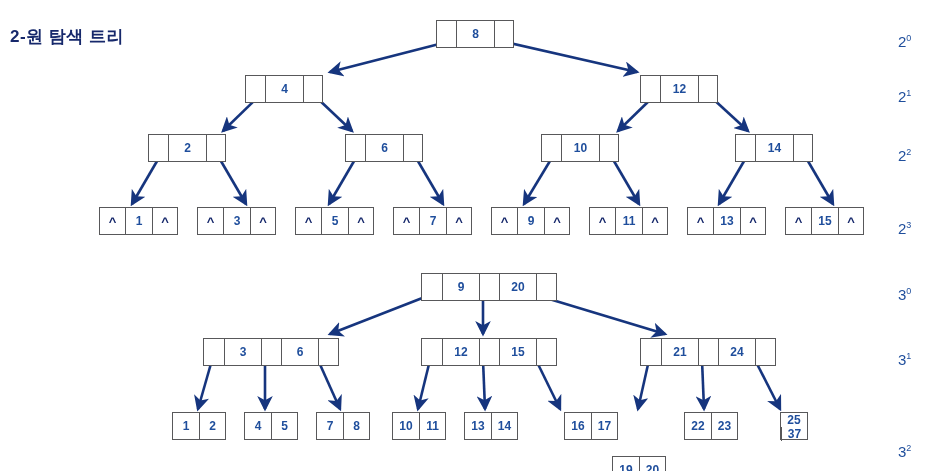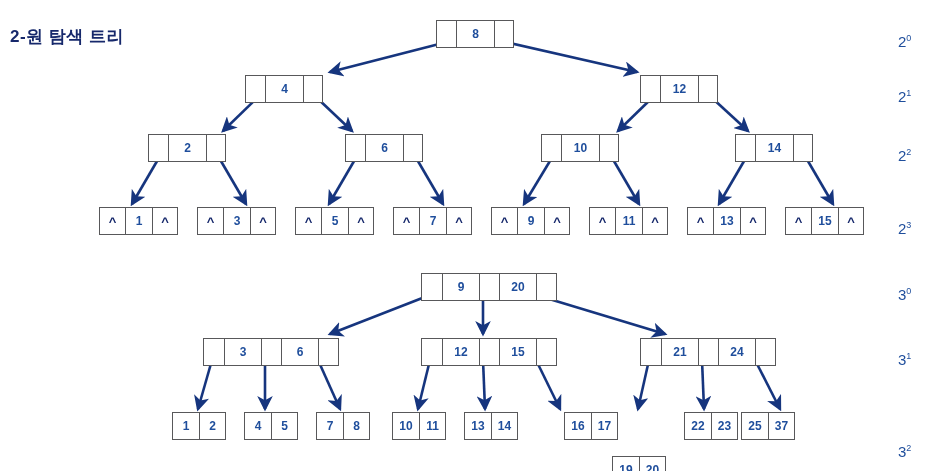--- a/index.html
+++ b/index.html
@@ -219,21 +219,21 @@
         <div class="cell k2">17</div>
       </div>
       <div class="node" style="left: 612px; top: 412px; margin-top: 44px;">
         <div class="cell k2">19</div>
         <div class="cell k2">20</div>
       </div>
       <div class="node" style="left: 684px; top: 412px;">
         <div class="cell k2">22</div>
         <div class="cell k2">23</div>
       </div>
-      <div class="node" style="left: 741px; top: 412px;">
+      <div class="node" style="left: 780px; top: 412px; flex-direction: column;">
         <div class="cell k2">25</div>
         <div class="cell k2">37</div>
       </div>
     </div>
   <div id="label-layer">
       <div class="level-label" style="left: 898px; top: 33px;">2<sup>0</sup></div>
       <div class="level-label" style="left: 898px; top: 88px;">2<sup>1</sup></div>
       <div class="level-label" style="left: 898px; top: 147px;">2<sup>2</sup></div>
       <div class="level-label" style="left: 898px; top: 220px;">2<sup>3</sup></div>
       <div class="level-label" style="left: 898px; top: 286px;">3<sup>0</sup></div>

